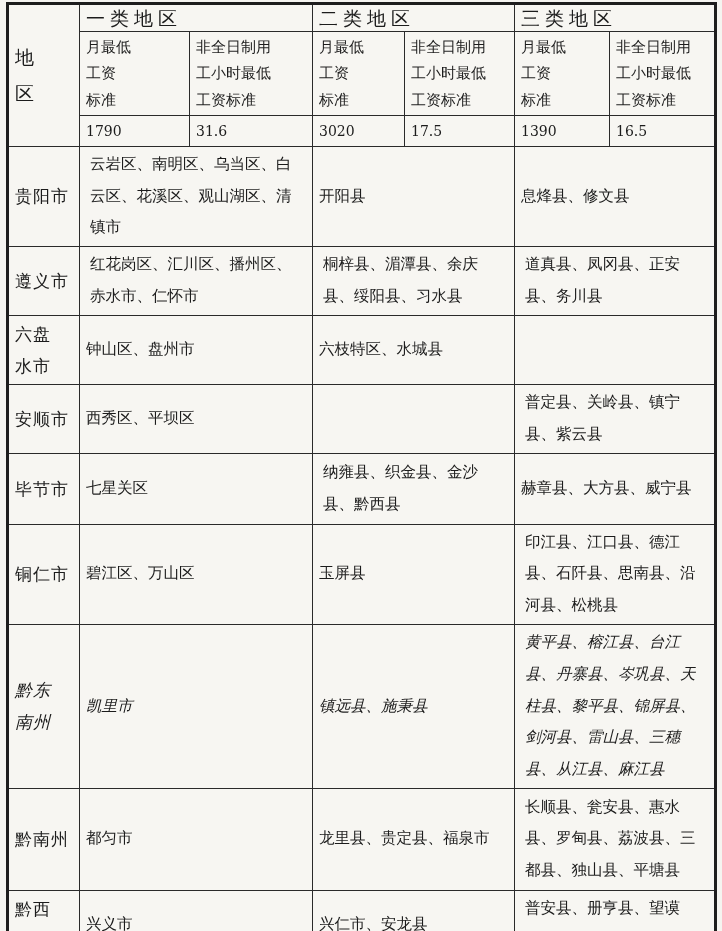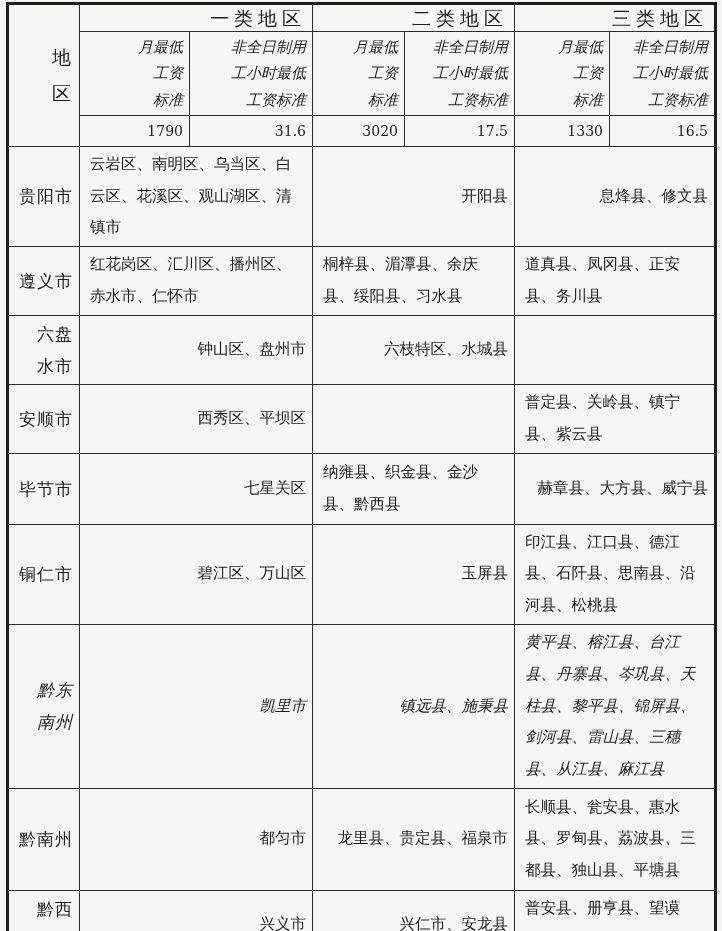--- a/index.html
+++ b/index.html
@@ -25,21 +25,21 @@
     border-collapse: collapse;
     table-layout: fixed;
     border: 3px solid #1d1d1d;
     background: #f7f6f2;
   }
   .wage-table td, .wage-table th {
     border: 1.6px solid #2a2a2a;
     box-sizing: border-box;
     padding: 2px 6px;
     vertical-align: middle;
-    text-align: right;
+    text-align: left;
     font-weight: normal;
     overflow: hidden;
   }
   
   .corner-cell {
     font-size: 19px;
     font-weight: bold;
     white-space: pre-line;
     line-height: 1.9;
     letter-spacing: 2px;
@@ -50,21 +50,20 @@
     letter-spacing: 5px;
     height: 28px;
     line-height: 1.1;
   }
   .sub-header {
     font-size: 15px;
     font-weight: bold;
     white-space: pre-line;
     line-height: 1.75;
     height: 78px;
-    font-style: italic;
   }
   .value-cell {
     font-size: 14px;
     font-weight: bold;
     height: 31px;
     font-family: "DejaVu Serif", "Liberation Serif", serif;
   }
   
   .region-cell {
     font-size: 17px;
@@ -135,21 +134,21 @@
       <td class="sub-header">非全日制用
 工小时最低
 工资标准</td>
     </tr>
 
     <tr>
       <td class="value-cell">1790</td>
       <td class="value-cell">31.6</td>
       <td class="value-cell">3020</td>
       <td class="value-cell">17.5</td>
-      <td class="value-cell">1330</td>
+      <td class="value-cell">1390</td>
       <td class="value-cell">16.5</td>
     </tr>
 
     <tr class="r-guiyang">
       <td class="region-cell">贵阳市</td>
       <td colspan="2" class="list-cell long">云岩区、南明区、乌当区、白云区、花溪区、观山湖区、清镇市</td>
       <td colspan="2" class="list-cell">开阳县</td>
       <td colspan="2" class="list-cell">息烽县、修文县</td>
     </tr>
 

